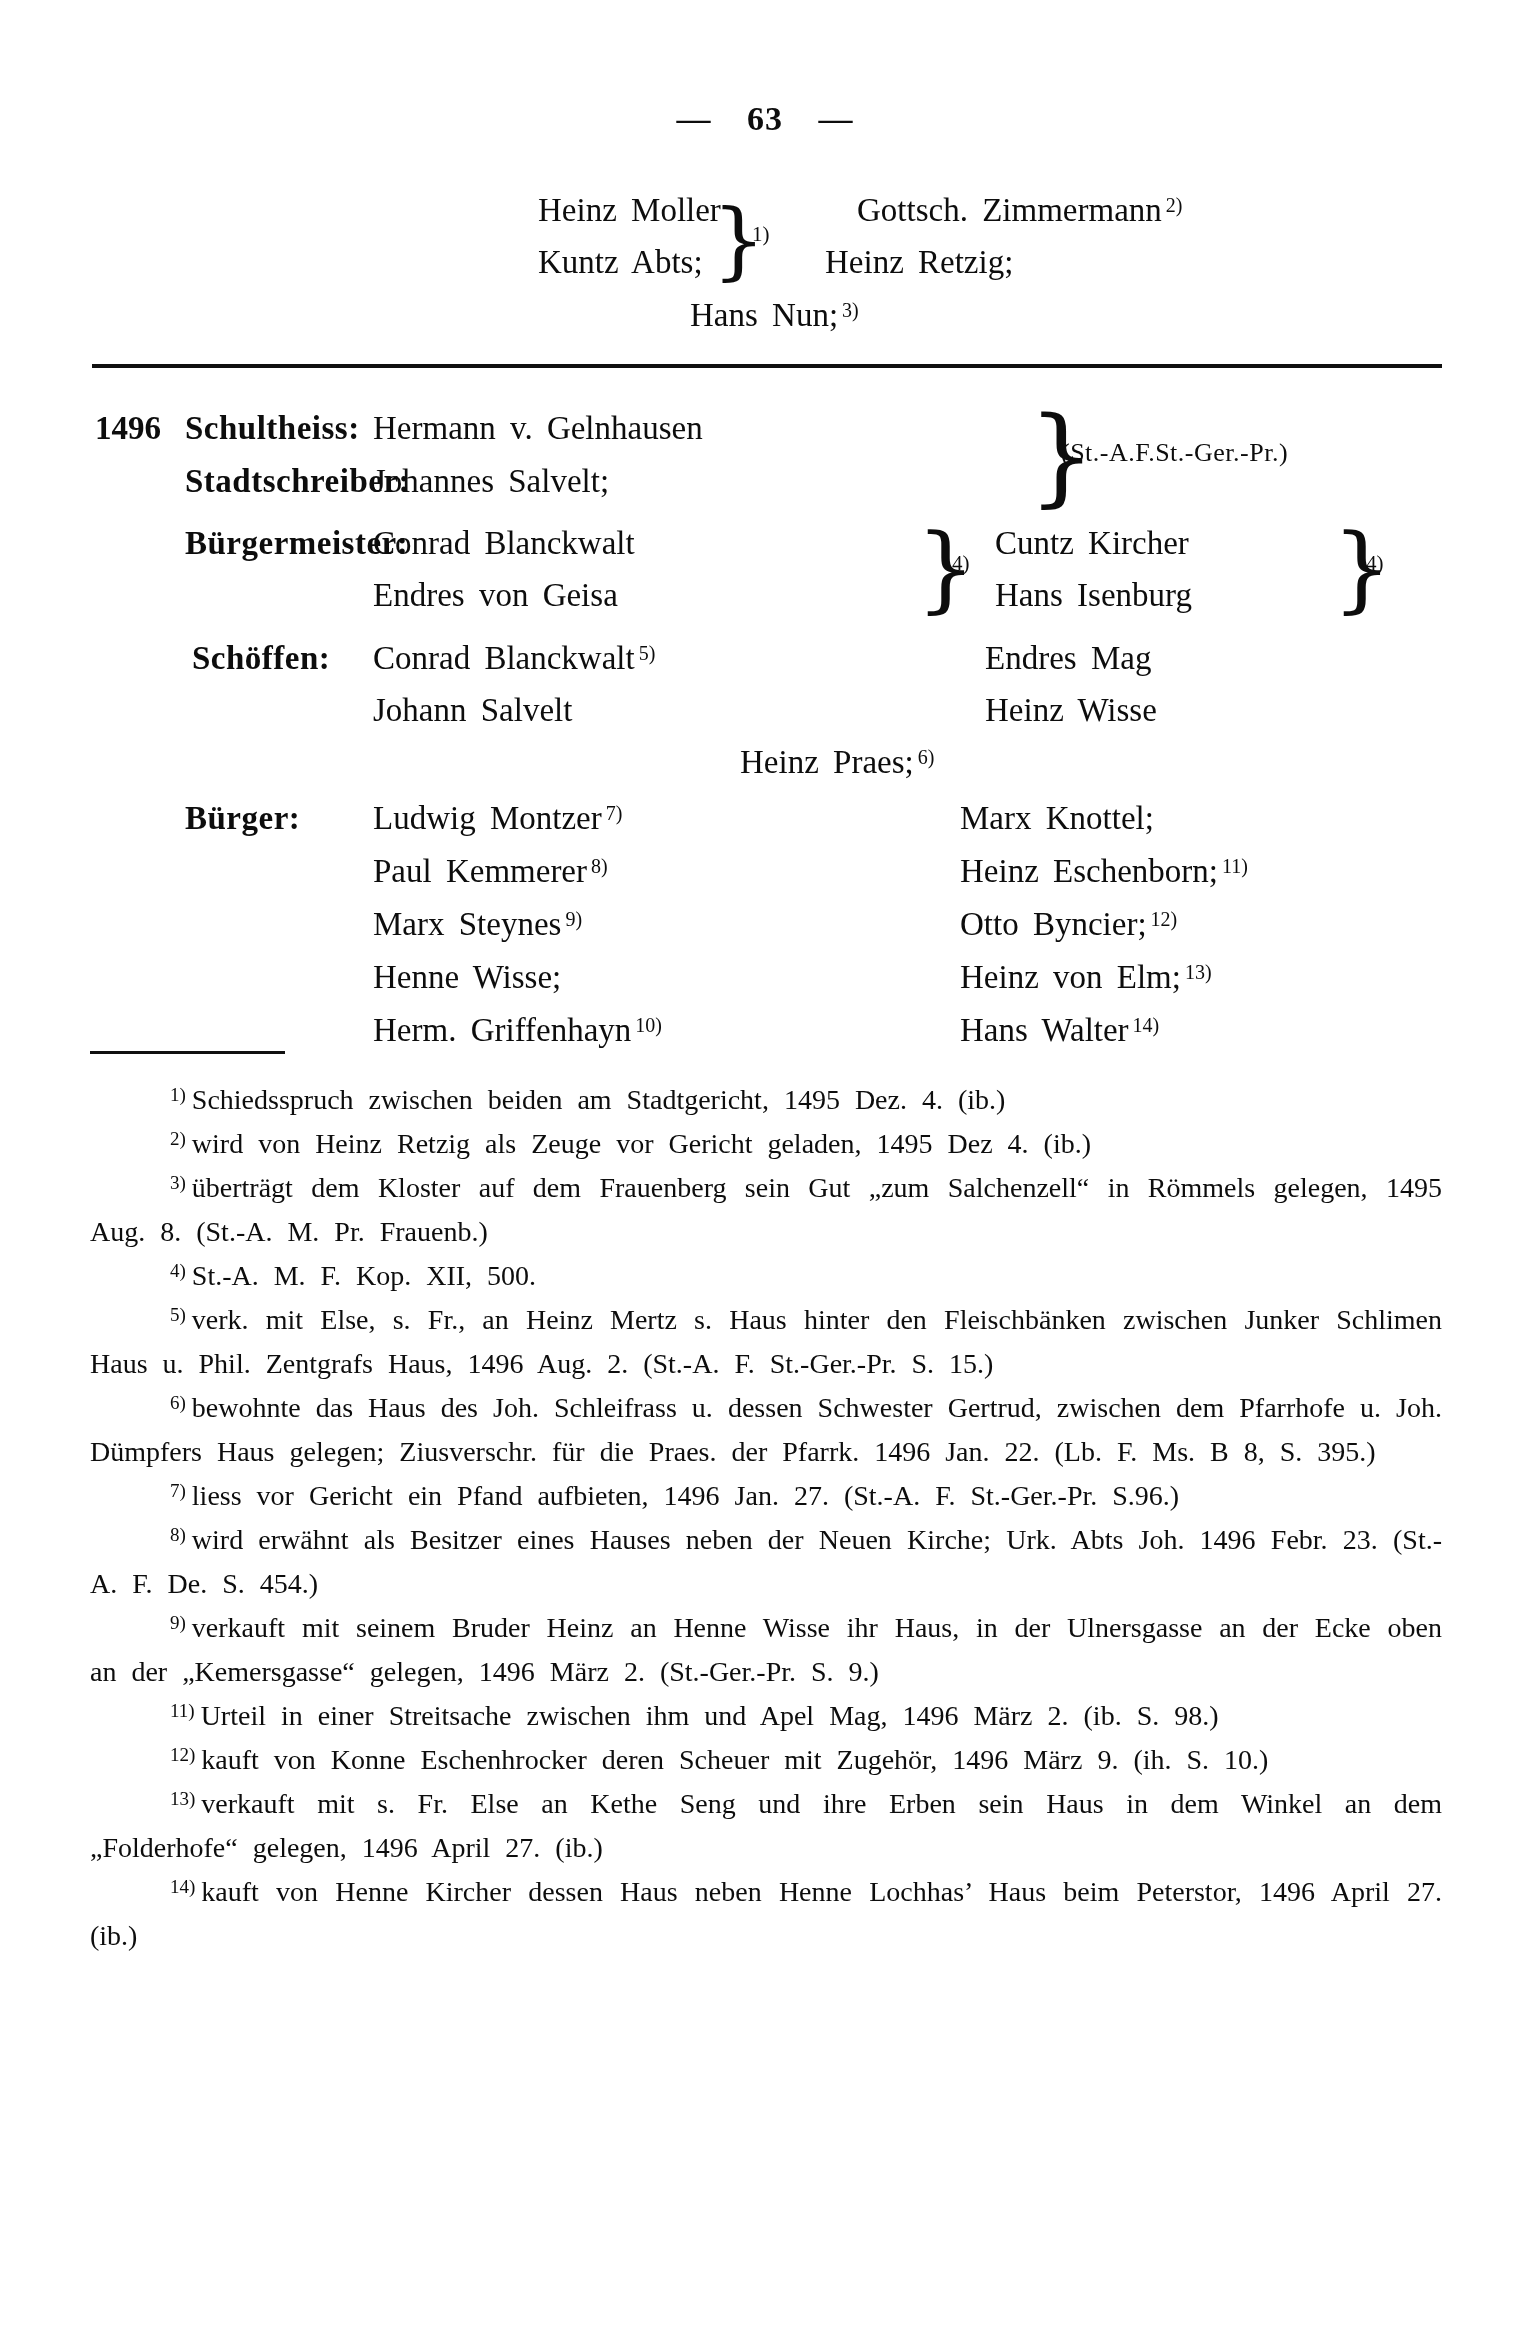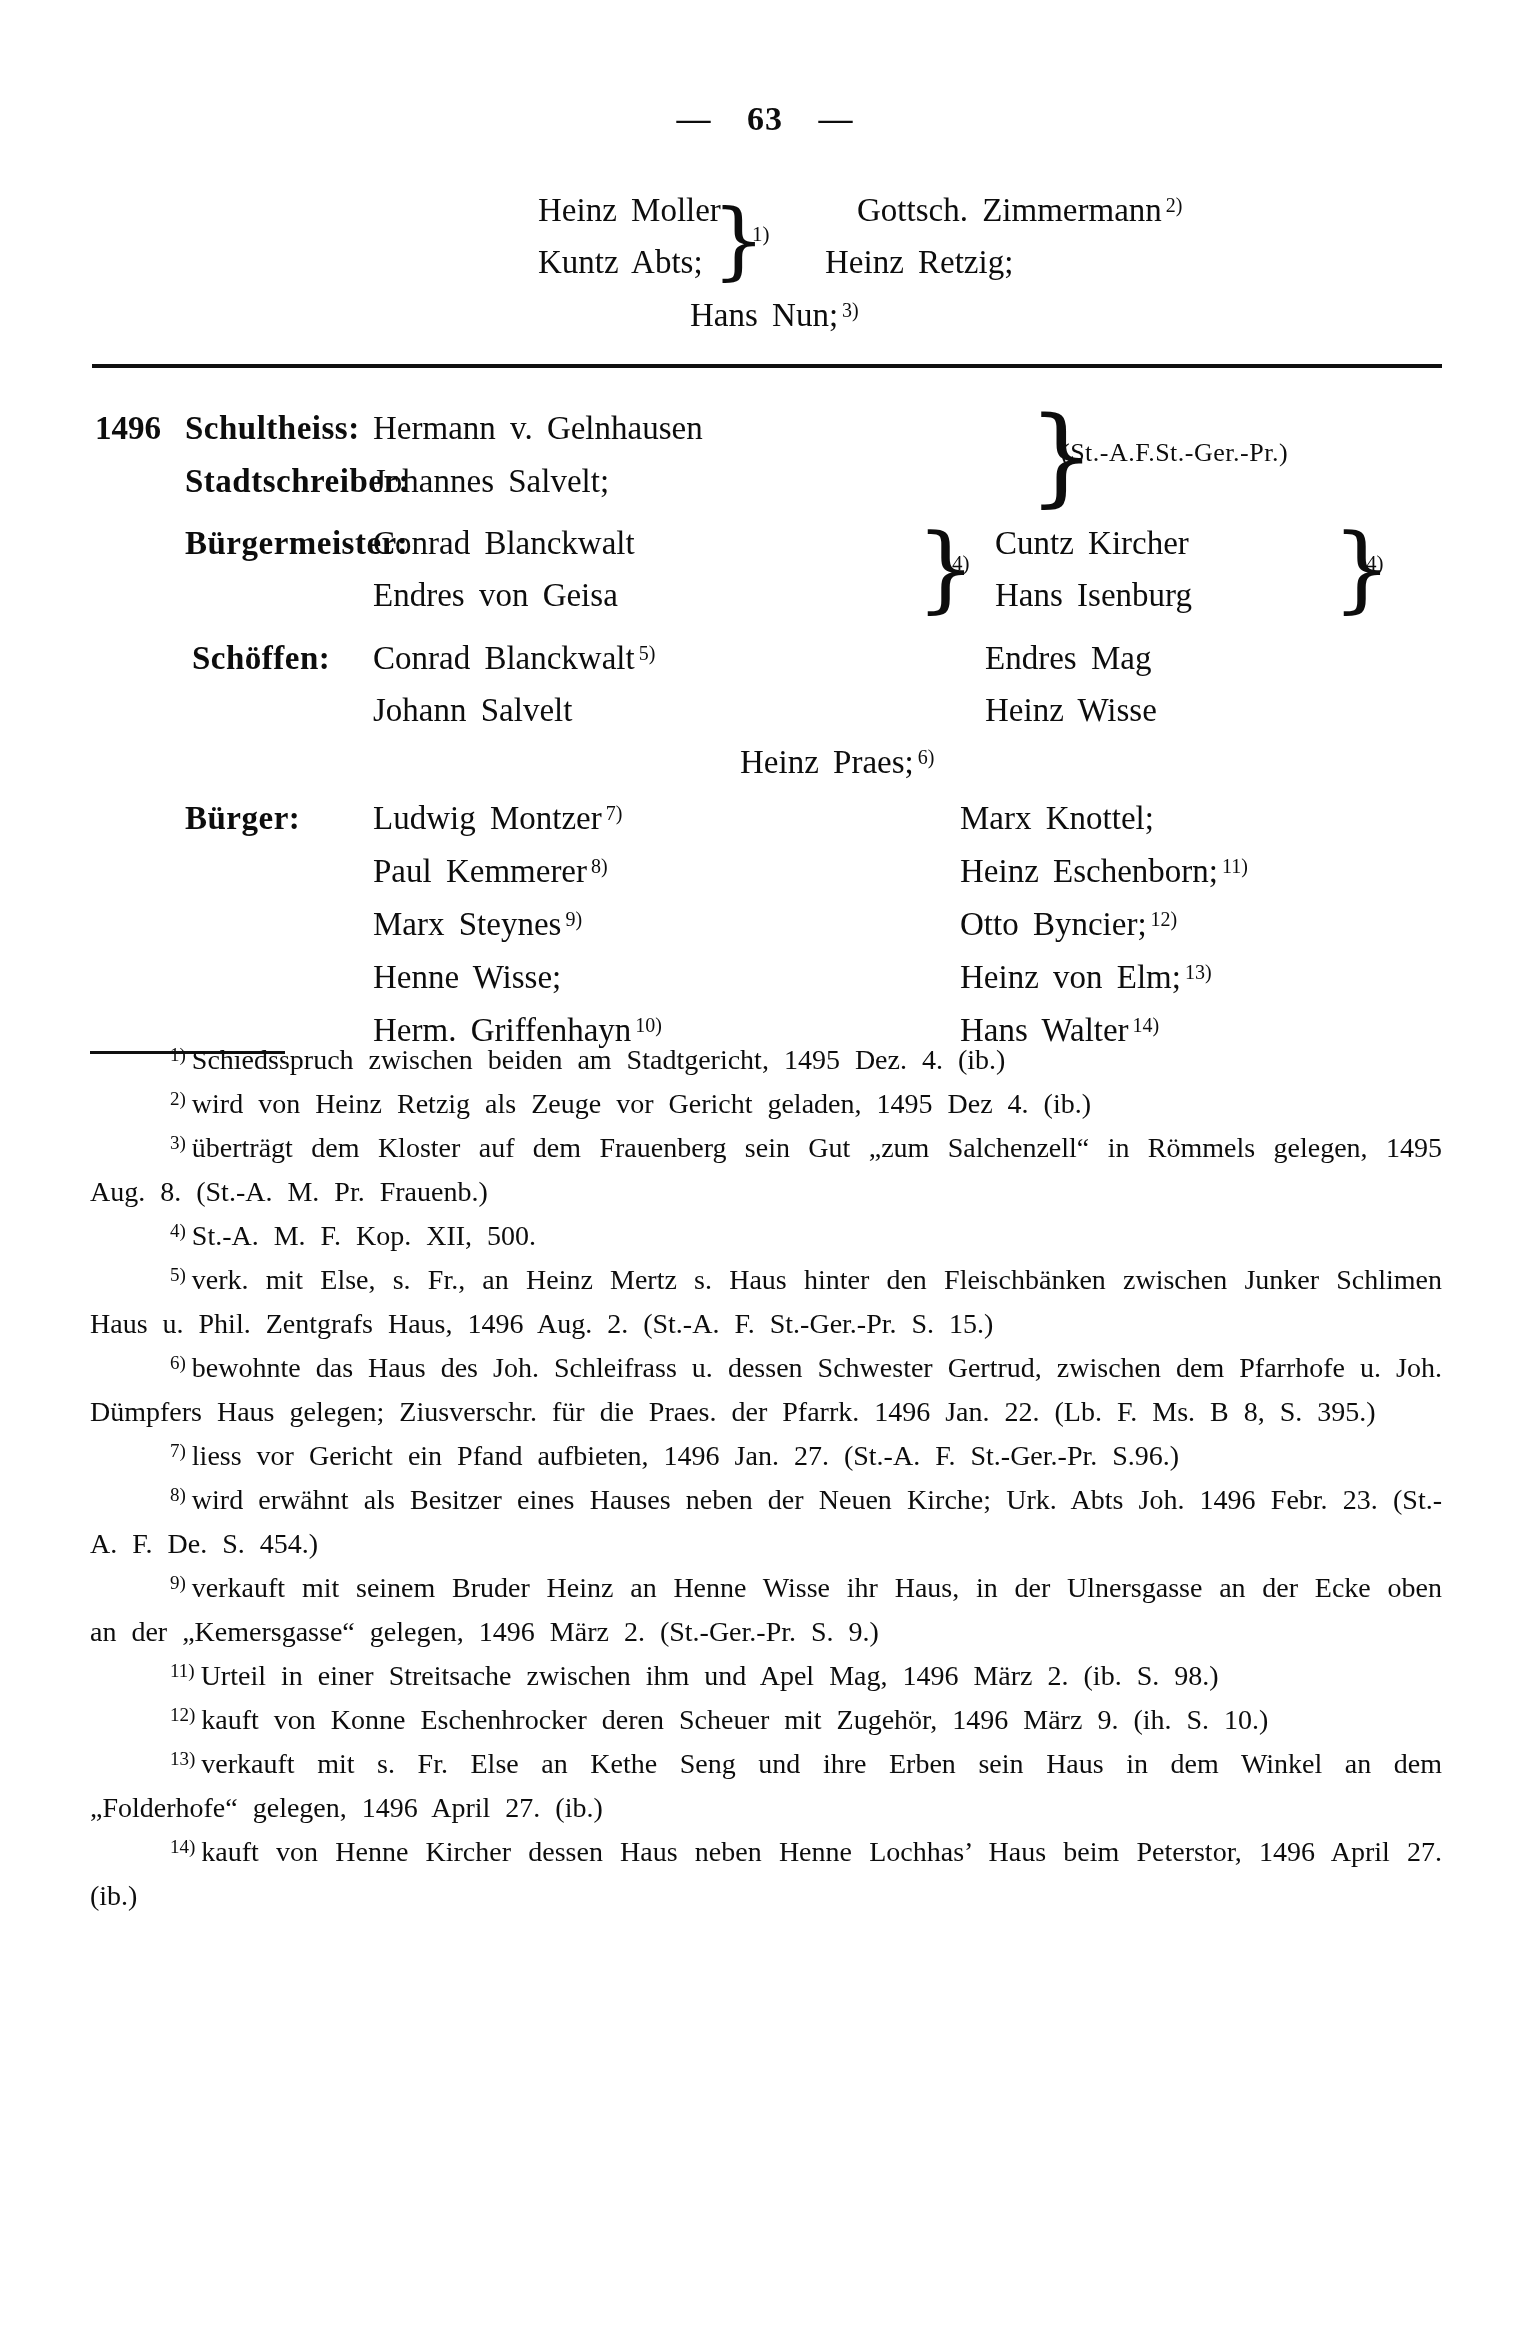--- a/index.html
+++ b/index.html
@@ -17,21 +17,21 @@
   .pgnum{font-size:34px;font-weight:700;word-spacing:26px;letter-spacing:1px;}
   .name{font-size:33px;word-spacing:6px;}
   .rolelabel{font-size:33px;font-weight:700;letter-spacing:.5px;}
   .year{font-size:33px;font-weight:700;}
   .name sup, .cname sup{font-size:20px;line-height:0;vertical-align:9px;margin-left:4px;}
   .brace{font-family:"DejaVu Serif", serif;line-height:1;font-weight:400;}
   .bmark{font-size:21px;}
   .archnote{font-size:26px;letter-spacing:.5px;}
   .rule{background:#101010;}
   #footnotes{
-    position:absolute;left:90px;top:1038px;width:1352px;
+    position:absolute;left:90px;top:1078px;width:1352px;
     font-size:28px;line-height:44px;text-align:justify;word-spacing:8px;
   }
   #footnotes p{margin:0;text-indent:80px;}
   #footnotes sup{font-size:19px;line-height:0;vertical-align:8px;margin-right:6px;}
 </style>
 </head>
 <body>
 
 <div id="page">
 

